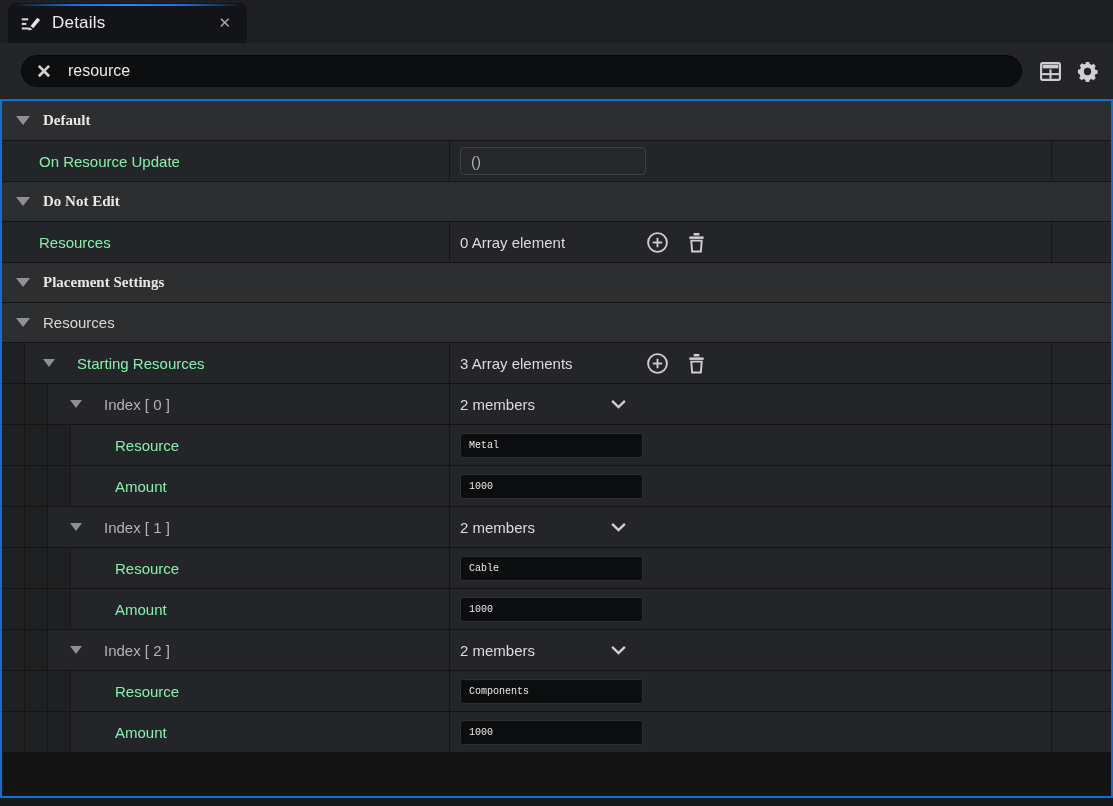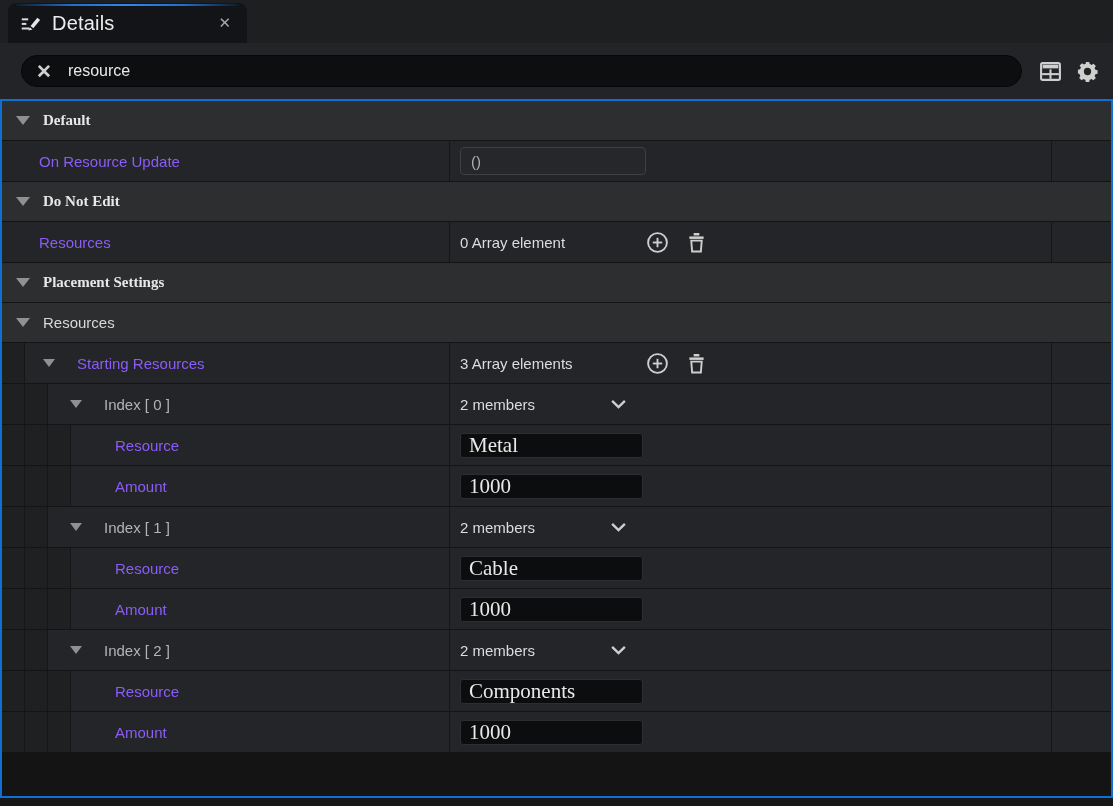--- a/index.html
+++ b/index.html
@@ -15,21 +15,21 @@
   .tab {
     width:239px; height:40px; background:#131417;
     border-radius:8px 8px 0 0; position:relative;
     display:flex; align-items:center; padding:0 12px 0 10px;
   }
   .tab::before {
     content:""; position:absolute; top:1px; left:8px; right:8px; height:2px;
     background:linear-gradient(90deg, rgba(18,70,140,0.15), #1f6fd0 25%, #2f86ec 50%, #1f6fd0 75%, rgba(18,70,140,0.15));
     border-radius:2px;
   }
-  .tab-title { font-size:20px; color:#ececec; margin-left:10px; letter-spacing:.2px; }
+  .tab-title { font-size:17px; color:#ececec; margin-left:10px; letter-spacing:.2px; }
   .tab-close { margin-left:auto; color:#a9a9a9; font-size:15px; cursor:pointer; padding:2px 4px; }
   
   .searchrow { height:56px; background:#222428; display:flex; align-items:center; padding:0 14px 0 21px; }
   .pill {
     flex:1; height:32px; background:#0d0e10; border:1px solid #06070a;
     border-radius:16px; display:flex; align-items:center; padding:0 14px;
   }
   .clear-x { color:#cfcfcf; font-size:19px; font-weight:bold; margin-right:16px; cursor:pointer; line-height:1; }
   .search-input {
     flex:1; background:transparent; border:none; outline:none;
@@ -65,40 +65,40 @@
   .name {
     background:#242528; border-right:1px solid #161616;
     display:flex; align-items:center; font-size:15px; color:#c9c9c9;
   }
   .w0 { width:448px; } .w1 { width:425px; } .w2 { width:402px; } .w3 { width:379px; }
   .val {
     width:602px; flex:none; background:#242528; border-right:1px solid #161616;
     display:flex; align-items:center; padding-left:10px; font-size:15px; color:#dcdcdc;
   }
   .right { flex:1; background:#242528; }
-  .lbl { color:#8b5cf6; }
+  .lbl { color:#86efac; }
   .idx-lbl { color:#b3b3b3; }
   .pad37 { padding-left:37px; }
   .pad44 { padding-left:44px; }
   .arrgap { gap:22px; }
   .m18 { margin-left:18px; }
   .m22 { margin-left:22px; }
   .count { width:186px; }
   .count-s { width:150px; }
   .vicon { display:flex; align-items:center; justify-content:center; cursor:pointer; margin-right:18px; }
   
   .delegate-box {
     width:186px; height:28px; background:#26272a; border:1px solid #3d4045;
     border-radius:4px; display:flex; align-items:center; padding-left:10px;
     color:#b0b0b0; font-size:15px;
   }
   .txt-input {
     width:183px; height:25px; background:#0c0d0e; border:1px solid #2c2e31;
-    border-radius:3px; color:#e9e9e9; font-size:21px; padding:0 8px;
-    font-family:Liberation Serif, serif; outline:none;
+    border-radius:3px; color:#e9e9e9; font-size:10px; padding:0 8px;
+    font-family:Liberation Mono, monospace; outline:none;
   }
   .checkbox {
     width:21px; height:21px; background:#0c0d0e; border:1px solid #26282b;
     border-radius:4px; display:flex; align-items:center; justify-content:center; cursor:pointer;
   }
 </style>
 </head>
 <body>
 
 <div class="tabbar">

